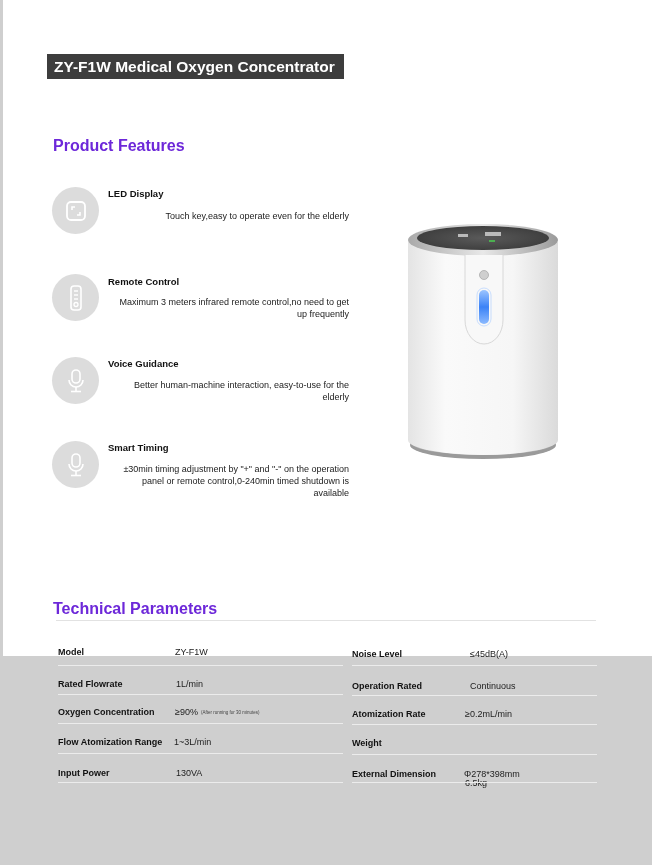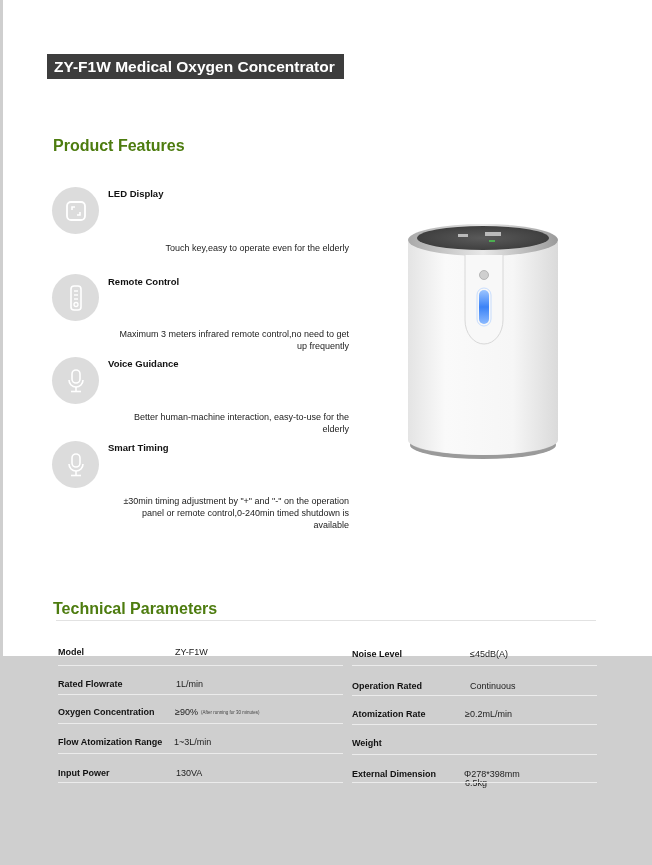--- a/index.html
+++ b/index.html
@@ -12,36 +12,36 @@
     }
 
     .title-banner {
       position: absolute; left: 44px; top: 54px; height: 25px; width: 297px;
       background: #3d3d3d; color: #ffffff;
       font-weight: bold; font-size: 15.5px; line-height: 25px;
       padding-left: 7px; white-space: nowrap;
     }
 
     .section-title {
-      position: absolute; font-weight: bold; font-size: 16px; color: #4d7c0f;
+      position: absolute; font-weight: bold; font-size: 16px; color: #6d28d9;
     }
     .features-title { left: 50px; top: 137px; }
     .tech-title { left: 50px; top: 600px; }
 
     .feature { position: absolute; left: 49px; width: 300px; text-align: right; }
     .feature .icon-circle {
       position: absolute; left: 0; top: 0; width: 47px; height: 47px; border-radius: 50%;
       background: #dcdcdc; display: flex; align-items: center; justify-content: center;
     }
     .feature .ftitle {
       position: absolute; left: 56px; top: 0; font-weight: bold; font-size: 9.5px; color: #111;
       white-space: nowrap;
     }
     .feature .fdesc {
-      position: absolute; left: 57px; width: 240px; font-size: 9px; line-height: 12px; color: #222; margin-top: 32px;
+      position: absolute; left: 57px; width: 240px; font-size: 9px; line-height: 12px; color: #222;
     }
 
     .product {
       position: absolute; left: 400px; top: 220px; width: 160px; height: 245px;
     }
 
     .tech-divider {
       position: absolute; left: 53px; top: 620px; width: 540px; height: 1px; background: #e2e2e2;
     }
 

